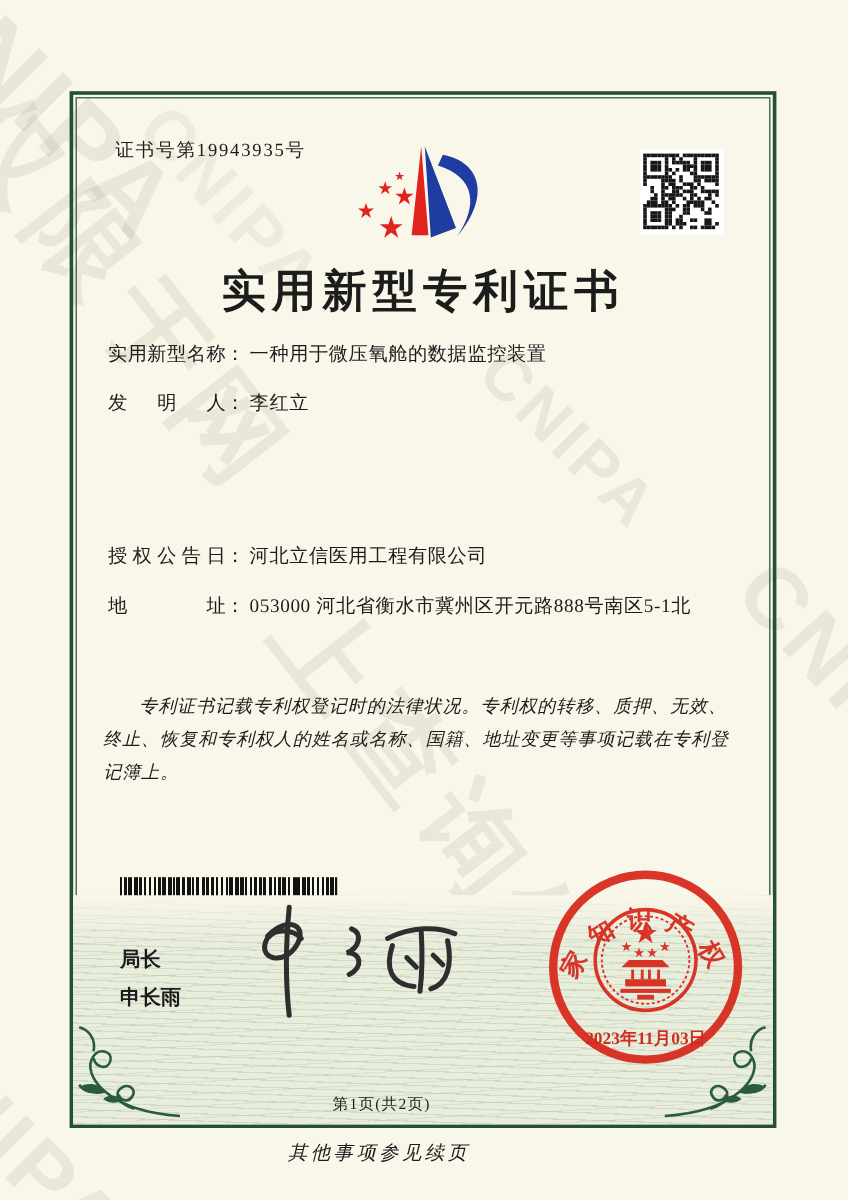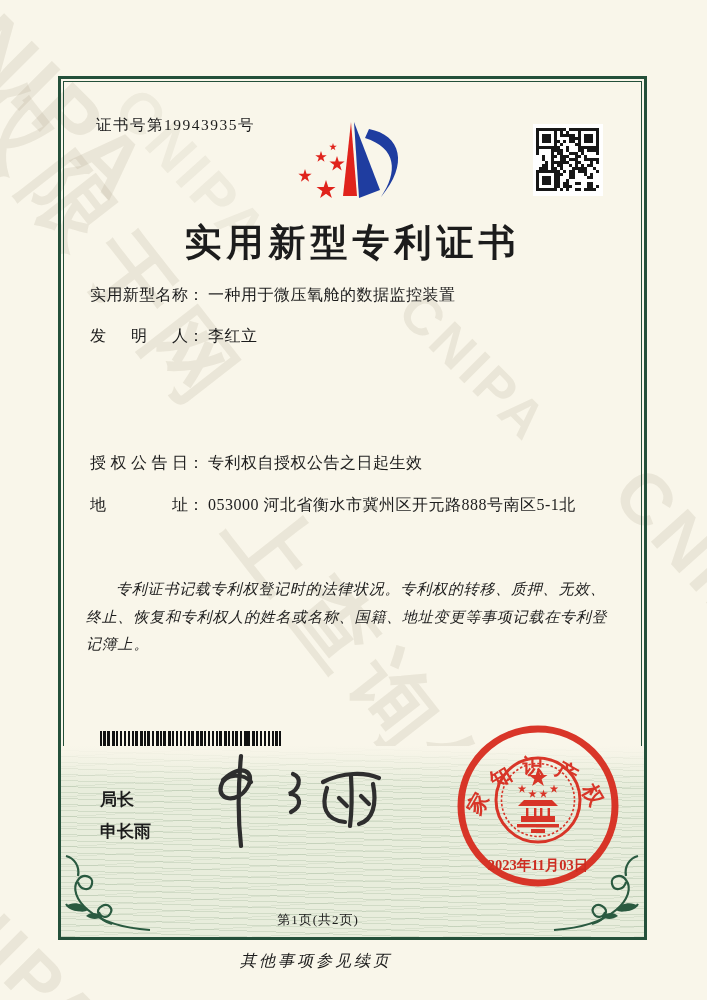--- a/index.html
+++ b/index.html
@@ -355,21 +355,21 @@
 
   <div class="title">实用新型专利证书</div>
 
   <div class="row" style="top:285px">
     <span class="lbl">实用新型名称</span><span class="sep">：</span><span class="val">一种用于微压氧舱的数据监控装置</span>
   </div>
   <div class="row" style="top:326px">
     <span class="lbl">发明人</span><span class="sep">：</span><span class="val">李红立</span>
   </div>
   <div class="row" style="top:453px">
-    <span class="lbl">授权公告日</span><span class="sep">：</span><span class="val">专利权自授权公告之日起生效</span>
+    <span class="lbl">授权公告日</span><span class="sep">：</span><span class="val">河北立信医用工程有限公司</span>
   </div>
   <div class="row" style="top:495px">
     <span class="lbl">地址</span><span class="sep">：</span><span class="val">053000 河北省衡水市冀州区开元路888号南区5-1北</span>
   </div>
 
   <div class="paras">
     <p>专利证书记载专利权登记时的法律状况。专利权的转移、质押、无效、终止、恢复和专利权人的姓名或名称、国籍、地址变更等事项记载在专利登记簿上。</p>
   </div>
 
   <div class="barcode"></div>

